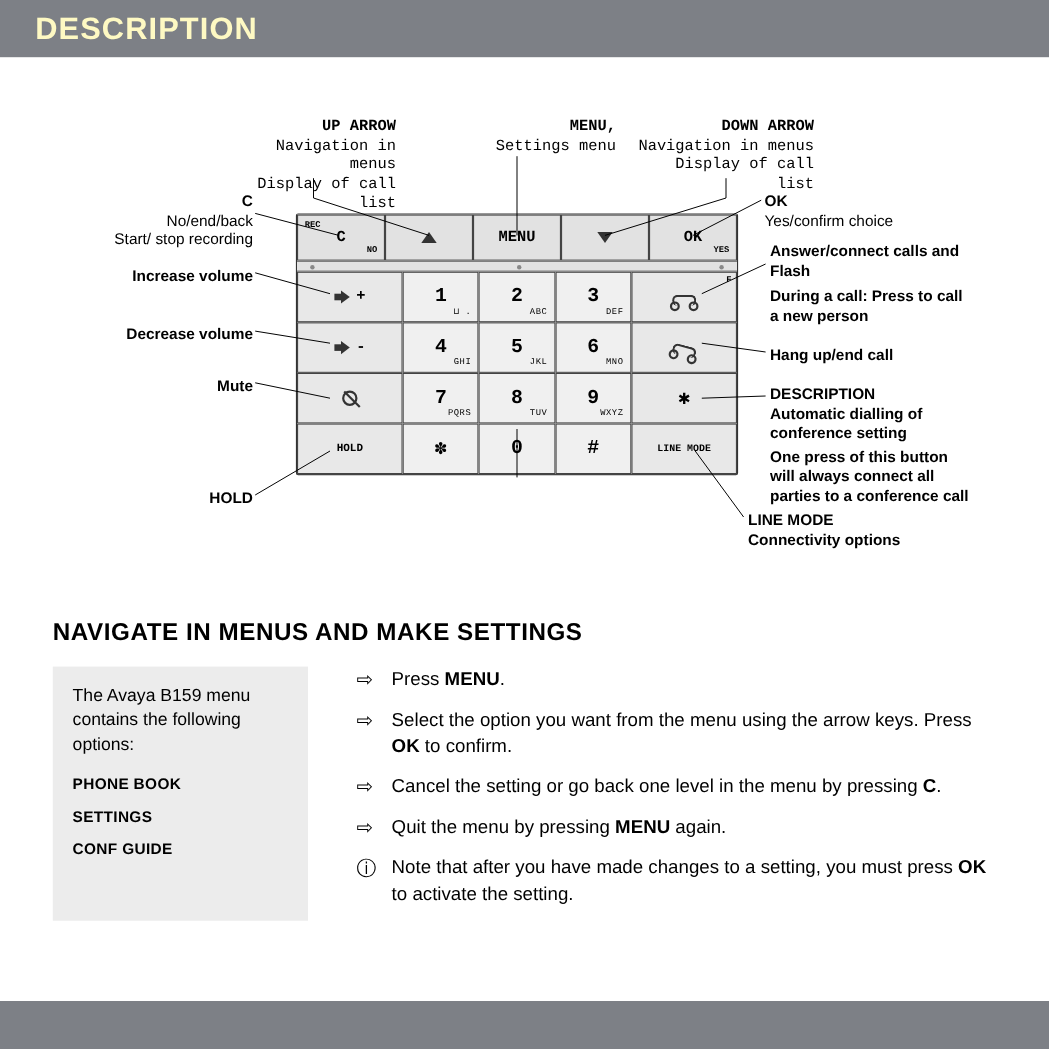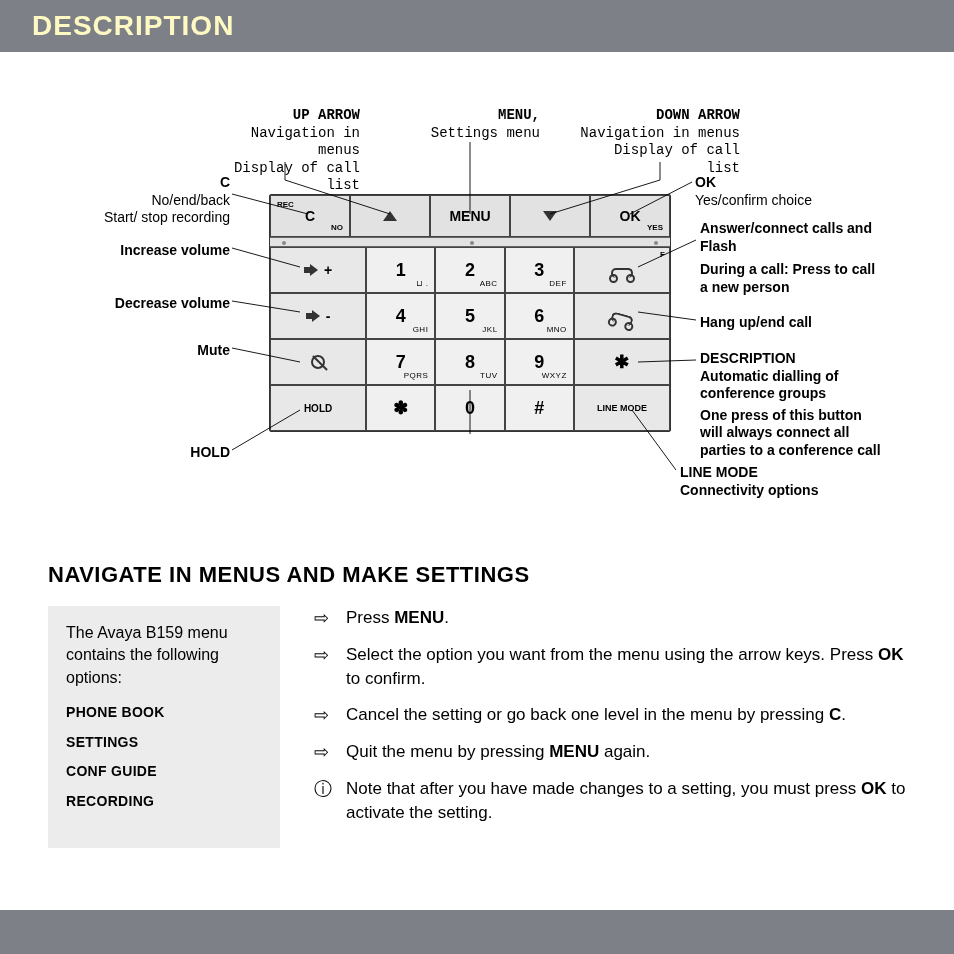--- a/index.html
+++ b/index.html
@@ -7,34 +7,34 @@
   .top-bar { background: #7d8086; height: 52px; width: 100%; display: flex; align-items: center; padding-left: 32px; }
   .title { color: #fef9c3; font-size: 28px; font-weight: 700; letter-spacing: 1px; }
   .diagram { position: relative; width: 954px; height: 470px; }
   .callout { position: absolute; font-size: 14px; line-height: 1.25; }
   .callout b { font-weight: 700; }
   .callout.tc { text-align: right; font-family: Liberation Mono, monospace; }
   .callout.tr { text-align: right; }
   .keypad-wrap { position: absolute; left: 269px; top: 142px; width: 402px; }
   .keypad { border: 1px solid #333; border-radius: 2px; background: #e9e9e9; }
   .row { display: flex; }
-  .key { border: 1px solid #444; display: flex; align-items: center; justify-content: center; height: 46px; font-size: 14px; font-weight: 700; background: #f0f0f0; position: relative; }
+  .key { border: 1px solid #444; display: flex; align-items: center; justify-content: center; height: 46px; font-size: 14px; font-weight: 700; background: #f0f0f0; position: relative; font-family: Liberation Mono, monospace; }
   .toprow .key { height: 42px; background: #e2e2e2; }
   .wide { flex: 1.6; }
   .side { flex: 1.4; background:#e8e8e8; }
   .num { flex: 1; font-size: 18px; }
   .sub { font-size: 8px; font-weight: 400; position: absolute; right: 6px; bottom: 4px; letter-spacing: 0.5px; }
   .tiny { font-size: 8px; position: absolute; }
   .midbar { height: 10px; background: #e2e2e2; border-top:1px solid #666; border-bottom:1px solid #666; position: relative; }
   .dot { position:absolute; width:4px; height:4px; border-radius:50%; background:#888; top:3px; }
   svg.lines { position: absolute; left:0; top:0; width:954px; height:470px; pointer-events:none; }
   svg.lines line { stroke: #000; stroke-width: 0.9; }
   .section2 { padding: 40px 48px 0 48px; }
   .h2 { font-size: 22px; font-weight: 700; letter-spacing: 0.5px; margin-bottom: 18px; text-transform: uppercase; }
-  .cols { display: flex; gap: 6px; }
+  .cols { display: flex; gap: 16px; }
   .sidebar { background: #ececec; width: 232px; padding: 16px 18px 36px 18px; font-size: 16px; line-height: 1.4; }
   .sidebar .intro { margin-bottom: 14px; }
   .sidebar .opt { font-weight: 700; font-size: 14px; margin-top: 10px; letter-spacing: 0.3px; }
   .main { flex: 1; padding-left: 28px; font-size: 17px; }
   .step { display: flex; gap: 12px; margin-bottom: 12px; line-height: 1.4; }
   .step .arrow { flex: 0 0 20px; font-size: 18px; }
   .step .txt { flex: 1; }
   .bottom-bar { position:absolute; bottom:0; left:0; right:0; height:44px; background:#7d8086; }
   .tri-up { width:0;height:0;border-left:7px solid transparent;border-right:7px solid transparent;border-bottom:10px solid #333; }
   .tri-down { width:0;height:0;border-left:7px solid transparent;border-right:7px solid transparent;border-top:10px solid #333; }
@@ -56,21 +56,21 @@
   <div class="title">DESCRIPTION</div>
 </div>
 
 <div class="diagram">
 
   <div class="callout tc" style="left:210px;top:55px;width:150px">
     <b>UP ARROW</b><br>
     <span>Navigation in menus</span><br>
     <span>Display of call list</span>
   </div>
-  <div class="callout tc" style="left:400px;top:55px;width:140px">
+  <div class="callout tc" style="left:420px;top:55px;width:140px">
     <b>MENU,</b><br>
     <span>Settings menu</span>
   </div>
   <div class="callout tc" style="left:580px;top:55px;width:160px">
     <b>DOWN ARROW</b><br>
     <span>Navigation in menus</span><br>
     <span>Display of call list</span>
   </div>
   <div class="callout tr" style="left:60px;top:122px;width:170px">
     <b>C</b><br>
@@ -89,21 +89,21 @@
     <b>Answer/connect calls and</b><br>
     <b>Flash</b><br>
     <div style="height:6px"></div>
     <b>During a call: Press to call</b><br>
     <b>a new person</b>
   </div>
   <div class="callout" style="left:700px;top:262px;width:200px"><b>Hang up/end call</b></div>
   <div class="callout" style="left:700px;top:298px;width:210px">
     <b>DESCRIPTION</b><br>
     <b>Automatic dialling of</b><br>
-    <b>conference groups</b><br>
+    <b>conference setting</b><br>
     <div style="height:4px"></div>
     <b>One press of this button</b><br>
     <b>will always connect all</b><br>
     <b>parties to a conference call</b>
   </div>
   <div class="callout" style="left:680px;top:412px;width:200px">
     <b>LINE MODE</b><br>
     <b>Connectivity options</b>
   </div>
 
@@ -239,21 +239,20 @@
 
 <div class="section2">
   <div class="h2">NAVIGATE IN MENUS AND MAKE SETTINGS</div>
   <div class="cols">
     <div class="sidebar">
       <div class="intro">The Avaya B159 menu contains the following options:</div>
       <div id="opts">
           <div class="opt">PHONE BOOK</div>
           <div class="opt">SETTINGS</div>
           <div class="opt">CONF GUIDE</div>
-          <div class="opt">RECORDING</div>
         </div>
     </div>
     <div class="main">
       <div id="steps">
           <div class="step">
             <div class="arrow">⇨</div>
             <div class="txt">Press <b>MENU</b>.</div>
           </div>
           <div class="step">
             <div class="arrow">⇨</div>

